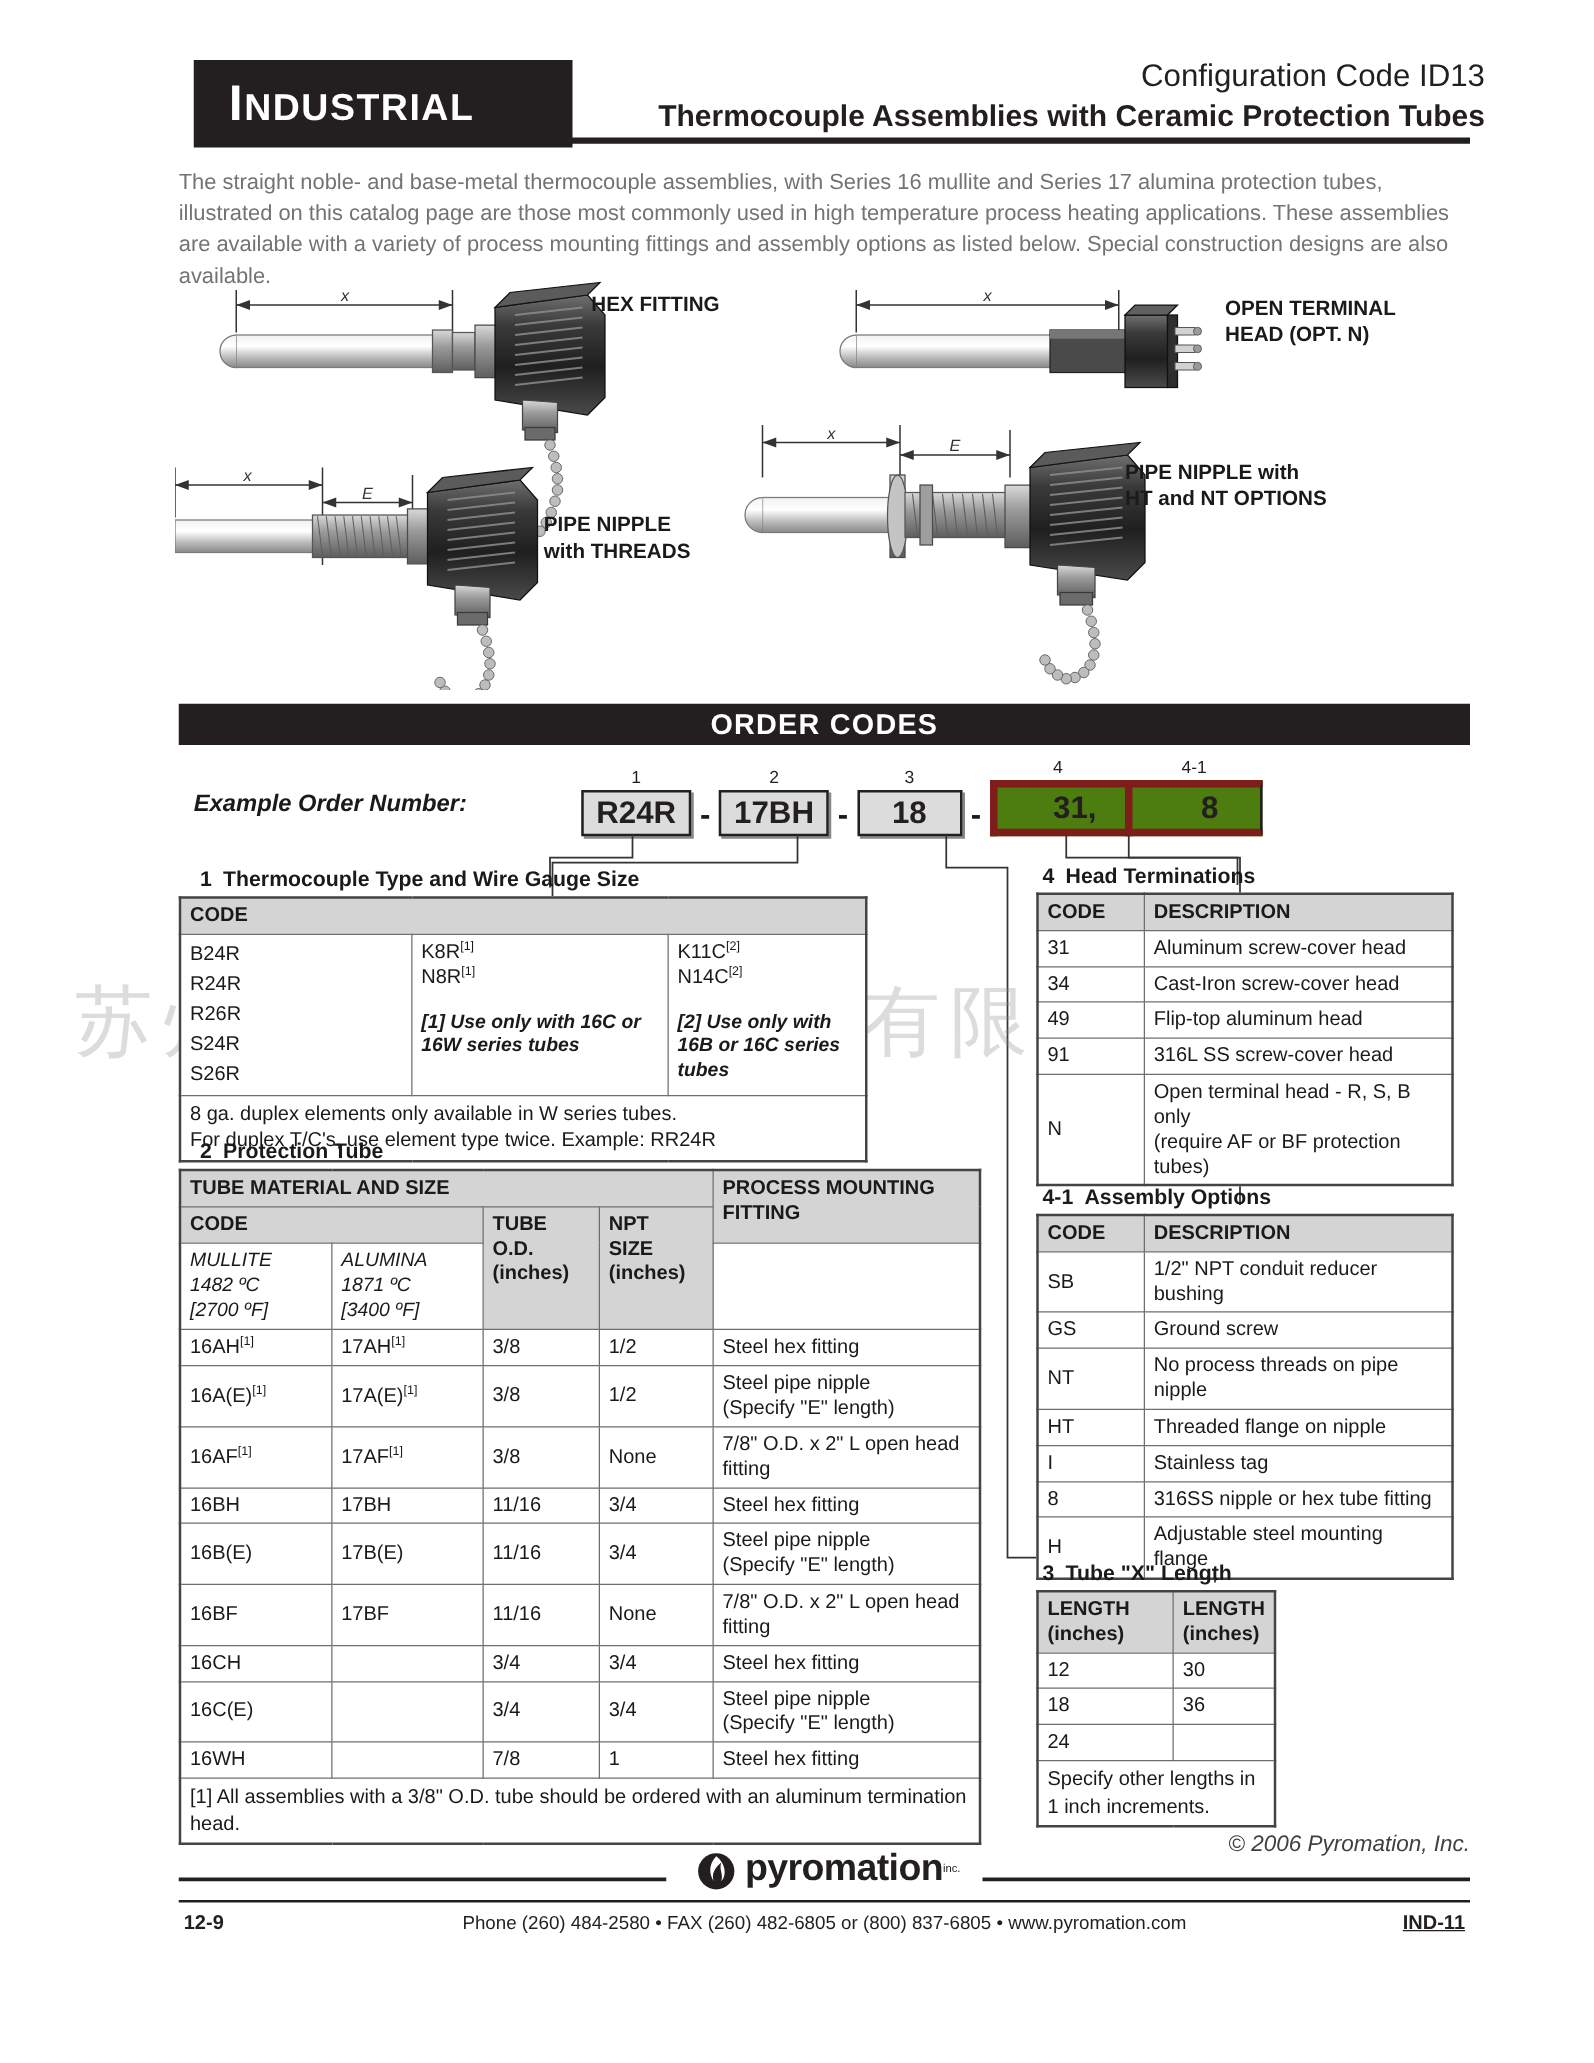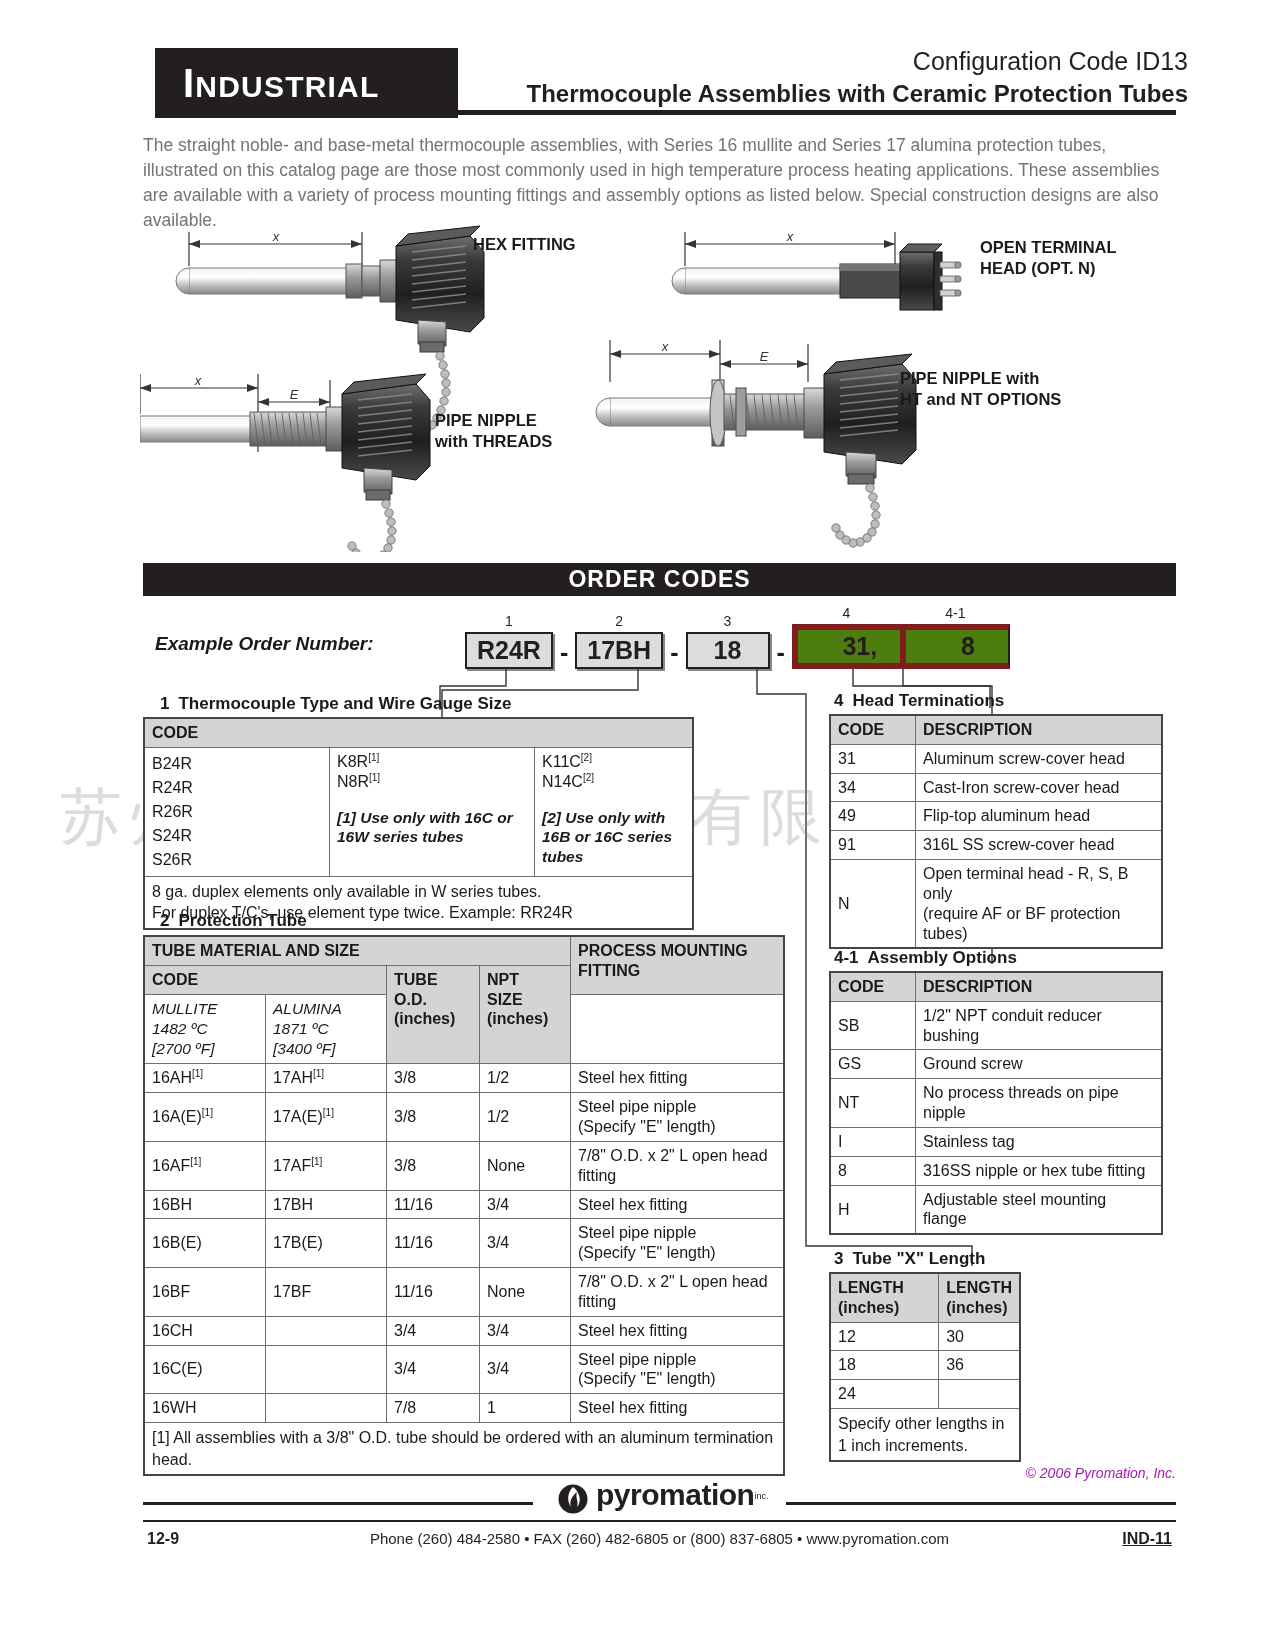--- a/index.html
+++ b/index.html
@@ -120,21 +120,21 @@
     white-space:nowrap;pointer-events:none;user-select:none;
   }
 
   
   .logo-wrap{position:absolute;left:143px;top:1478px;width:1033px;height:46px;}
   .logo-rule-l{position:absolute;left:0;top:24px;width:390px;height:3px;background:#231f20;}
   .logo-rule-r{position:absolute;right:0;top:24px;width:390px;height:3px;background:#231f20;}
   .logo-mid{position:absolute;left:400px;top:0;width:240px;text-align:center;}
   .logo-txt{font-size:30px;font-weight:bold;color:#231f20;letter-spacing:-0.5px;}
   .logo-inc{font-size:9px;vertical-align:super;}
-  .copyright{position:absolute;right:0;top:1465px;font-size:14px;font-style:italic;color:#a21caf;}
+  .copyright{position:absolute;right:0;top:1465px;font-size:18px;font-style:italic;color:#404040;}
   .footer{position:absolute;left:143px;top:1520px;width:1033px;height:40px;}
   .foot-rule{position:absolute;left:0;top:0;width:1033px;height:2px;background:#231f20;}
   .foot-left{position:absolute;left:4px;top:10px;font-size:16px;font-weight:bold;color:#231f20;}
   .foot-center{position:absolute;left:0;top:10px;width:1033px;text-align:center;font-size:15px;color:#231f20;}
   .foot-right{position:absolute;right:4px;top:10px;font-size:16px;font-weight:bold;color:#231f20;text-decoration:underline;}
 </style>
 </head>
 <body>
 
 <div class="page">
@@ -661,20 +661,24 @@
       </tr>
       <tr>
         <td>GS</td>
         <td>Ground screw</td>
       </tr>
       <tr>
         <td>NT</td>
         <td>No process threads on pipe nipple</td>
       </tr>
       <tr>
+        <td>HT</td>
+        <td>Threaded flange on nipple</td>
+      </tr>
+      <tr>
         <td>I</td>
         <td>Stainless tag</td>
       </tr>
       <tr>
         <td>8</td>
         <td>316SS nipple or hex tube fitting</td>
       </tr>
       <tr>
         <td>H</td>
         <td>Adjustable steel mounting flange</td>

